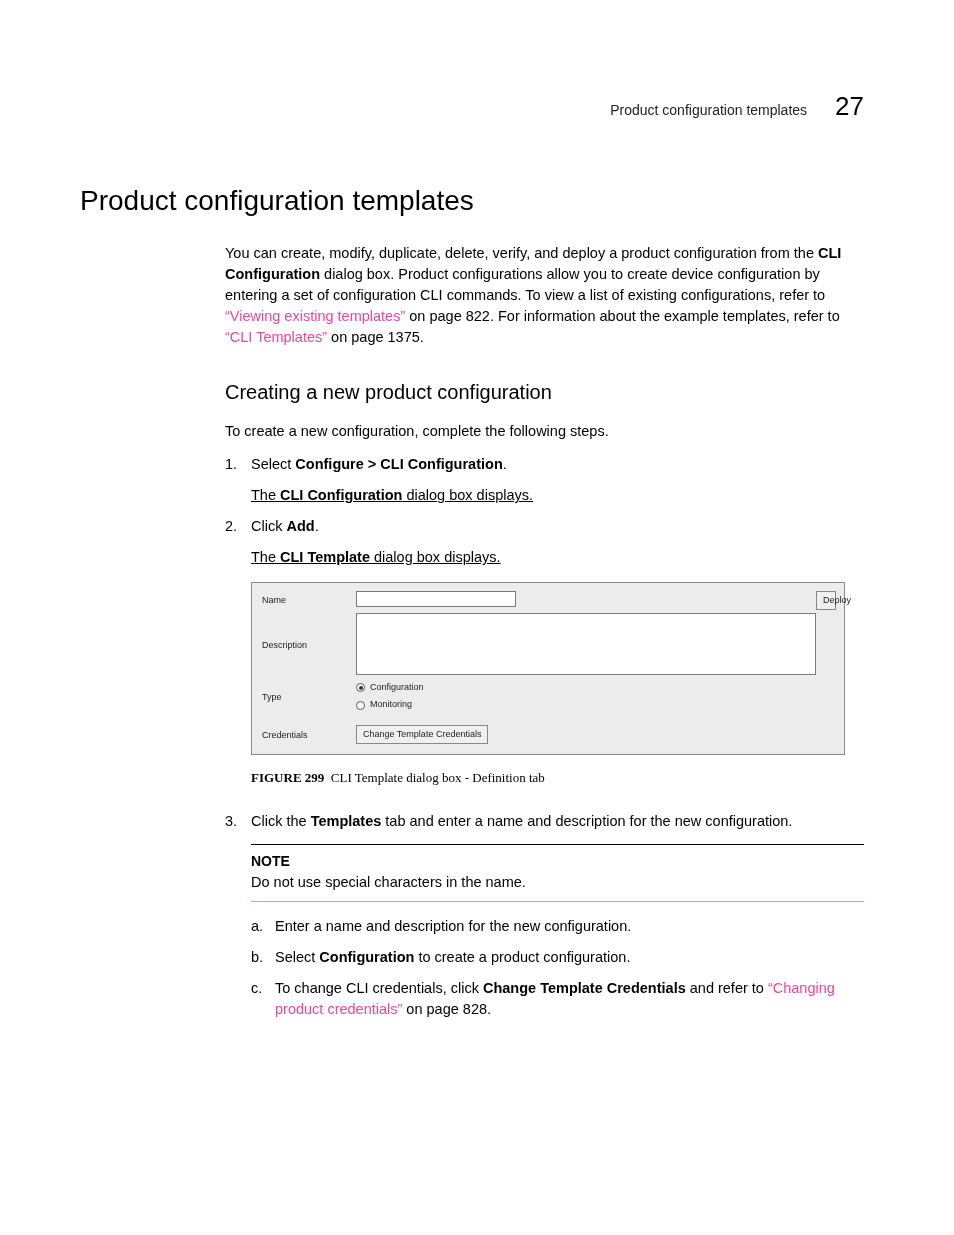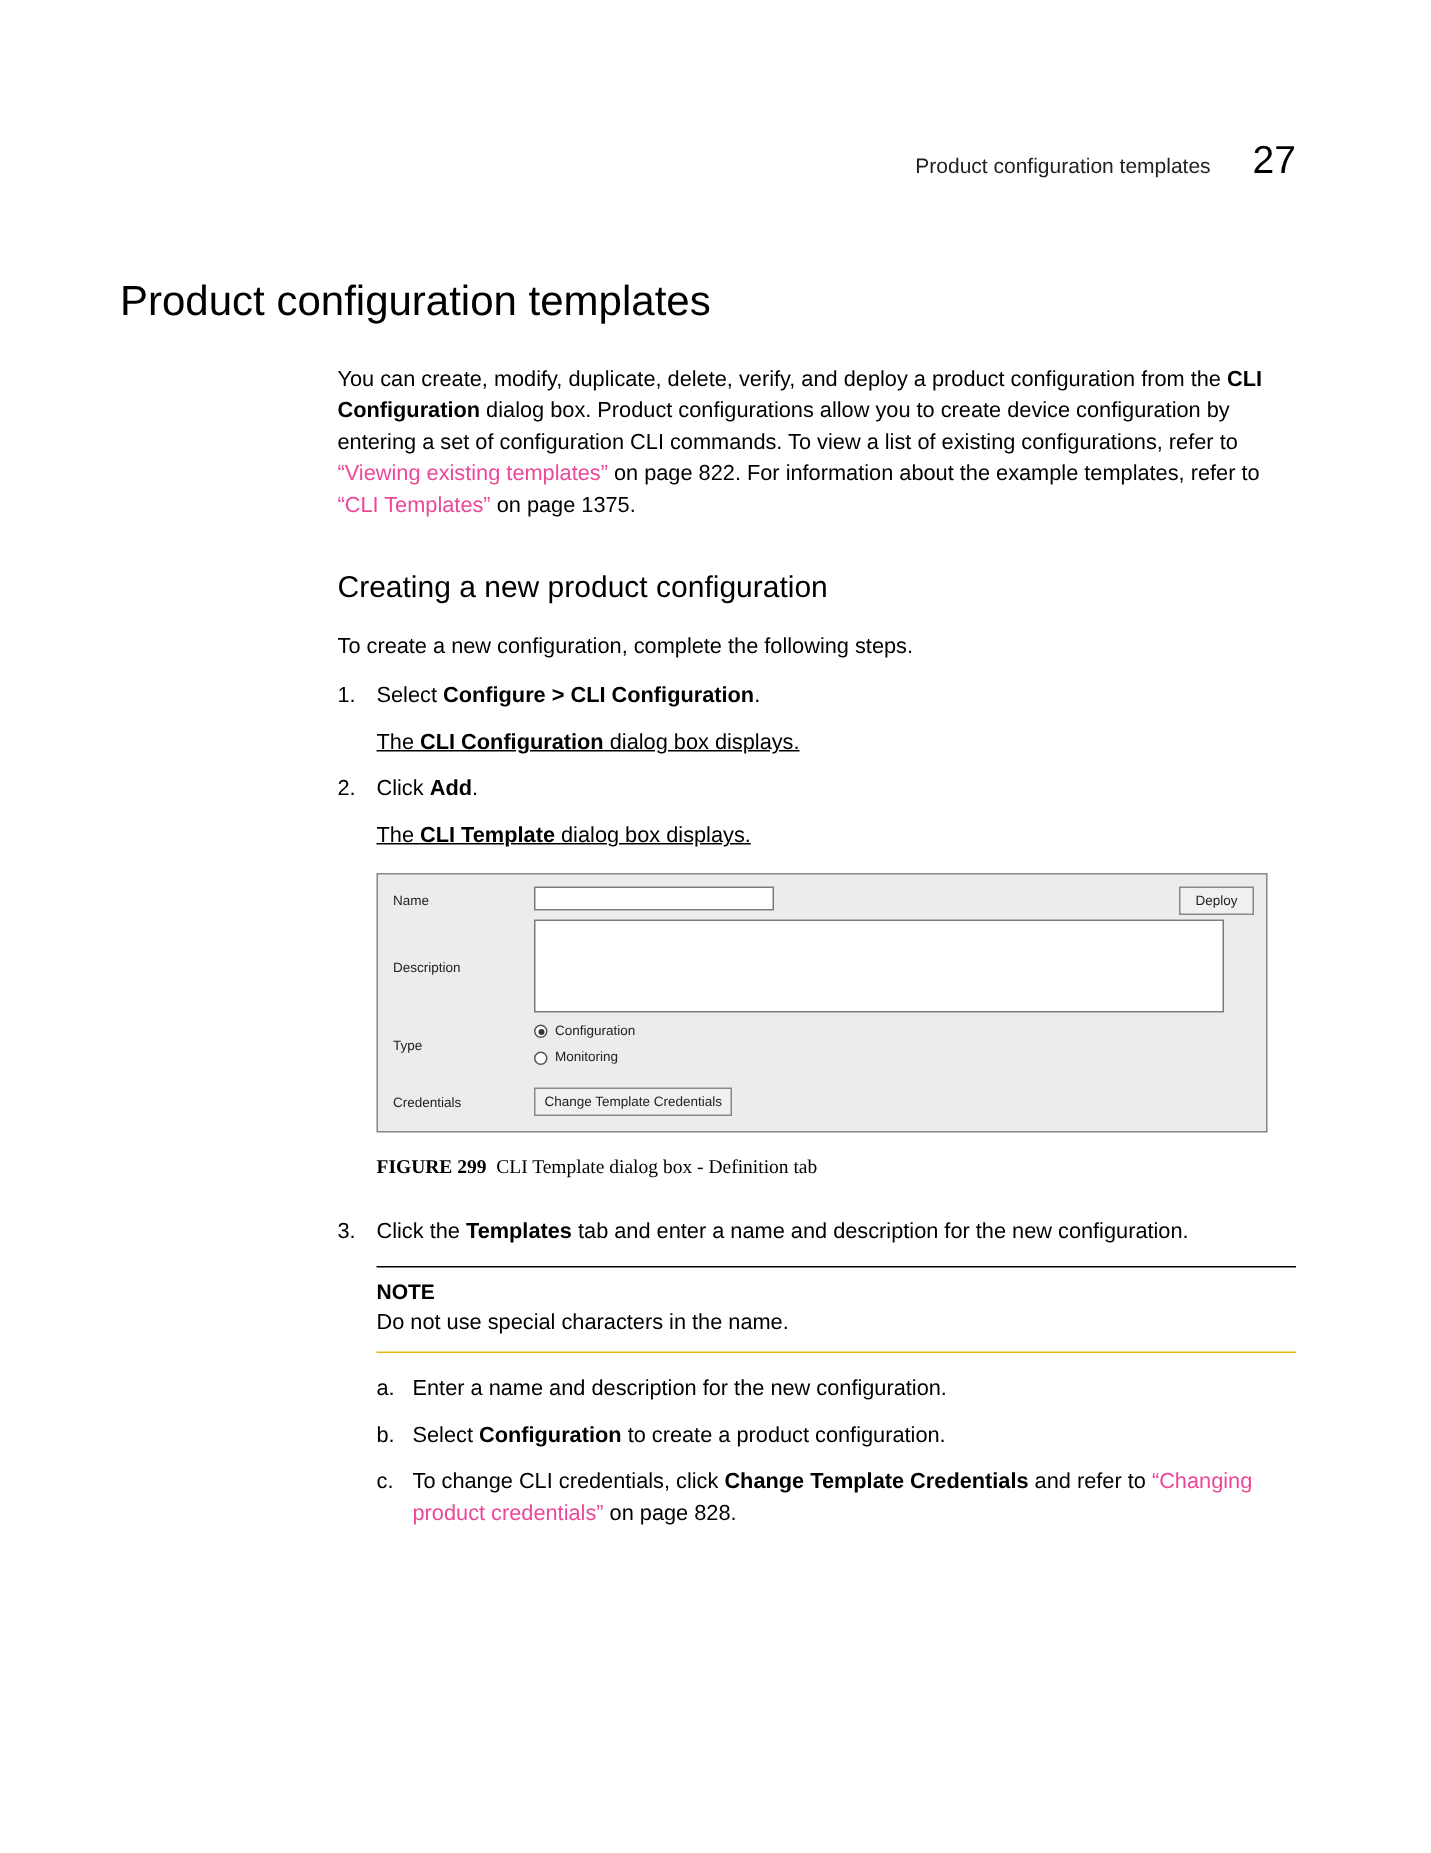--- a/index.html
+++ b/index.html
@@ -87,21 +87,21 @@
     .dlg-btn {
       background: #f0f0f0;
       border: 1px solid #888;
       padding: 2px 6px;
       font-size: 9px;
       cursor: default;
     }
     .dlg-deploy {
       position: absolute;
       right: 8px; top: 8px;
-      width: 50px;
+      width: 20px;
       text-align: center;
     }
     .fig-caption {
       font-size: 13px;
       margin-top: 14px;
       margin-left: 26px;
       font-family: Liberation Serif, serif;
     }
     .fig-caption .figb { font-weight: 700; }
 

